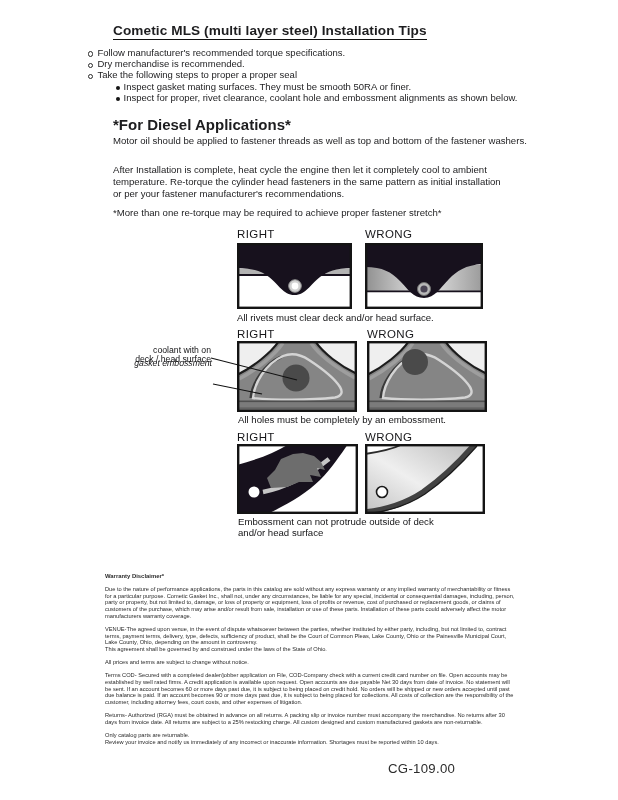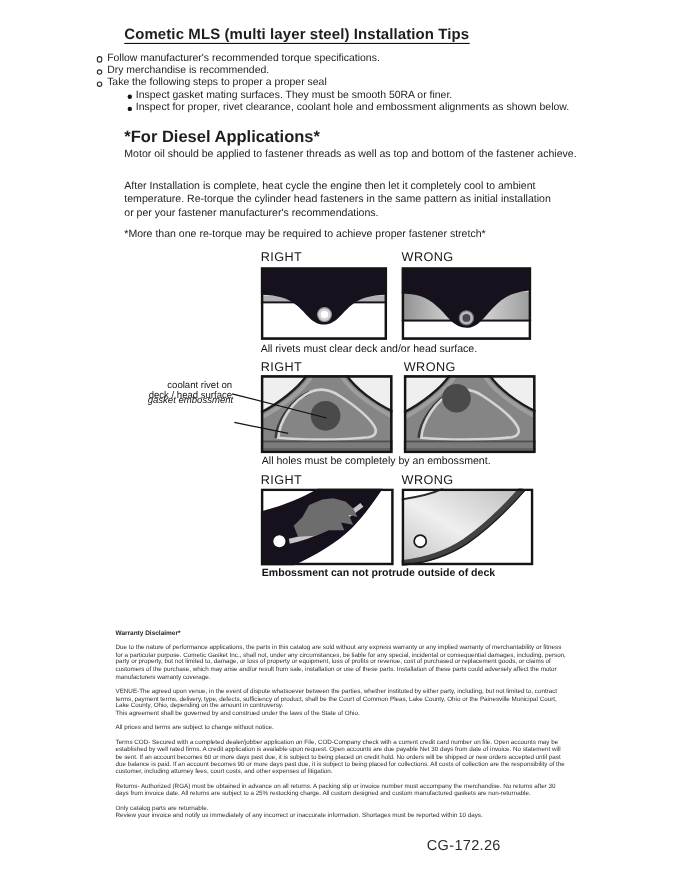--- a/index.html
+++ b/index.html
@@ -60,21 +60,21 @@
       <span>Inspect gasket mating surfaces.  They must be smooth 50RA or finer.</span>
     </div>
   <div class="b-item sub">
       <span class="mk mk-dot"></span>
       <span>Inspect for proper, rivet clearance, coolant hole and embossment alignments as shown below.</span>
     </div>
 </div>
 
 <div class="abs diesel-heading">*For Diesel Applications*</div>
 <div class="abs para" style="top:135px;">
-  <div class="ln">Motor oil should be applied to fastener threads as well as top and bottom of the fastener achieve.</div>
+  <div class="ln">Motor oil should be applied to fastener threads as well as top and bottom of the fastener washers.</div>
 </div>
 <div class="abs para" style="top:164px;">
   <div class="ln">After Installation is complete, heat cycle the engine then let it completely cool to ambient</div>
   <div class="ln">temperature. Re-torque the cylinder head fasteners in the same pattern as initial installation</div>
   <div class="ln">or per your fastener manufacturer's recommendations.</div>
 </div>
 <div class="abs para" style="top:207px;">*More than one re-torque may be required to achieve proper fastener stretch*</div>
 
 <div class="abs dg-label" style="left:237px;top:228px;width:115px;">RIGHT</div>
 <div class="abs dg-label" style="left:365px;top:228px;width:118px;">WRONG</div>
@@ -141,21 +141,21 @@
   <path d="M14,57 C15,44 26,24 44,16" stroke="#3b3b3b" stroke-width="3.2" fill="none"></path>
   <path d="M16,57 C17,43 28,23 46,15 C55,11.5 63,13 72,19 C85,27.5 98,38 103,46 C106,51 105,55 98,56.5 C72,59.5 36,59 16,57 Z" stroke="#d4d4d4" stroke-width="2.4" fill="none"></path>
   <circle cx="48" cy="21" r="13" fill="#4a4a4a"></circle>
   <rect x="0" y="60" width="120" height="11" fill="#7b7b7b"></rect>
   <rect x="0" y="59.5" width="120" height="1.6" fill="#4f4f4f"></rect>
   <rect x="0" y="66.5" width="120" height="1.3" fill="#5c5c5c"></rect>
   <rect x="1.2" y="1.2" width="117.6" height="68.6" fill="none" stroke="#141414" stroke-width="2.4"></rect>
 </svg>
 
 <div class="abs side-label" style="left:110px;top:346px;width:101px;">
-  <div>coolant rivet on</div>
+  <div>coolant with on</div>
   <div>deck / head surface</div>
 </div>
 <div class="abs side-label" style="left:110px;top:359px;width:102px;font-style:italic;">gasket embossment</div>
 
 <svg class="abs" style="left:208px;top:352px;z-index:5;" width="95" height="46" viewBox="0 0 95 46">
   <line x1="3" y1="6" x2="89" y2="28" stroke="#111111" stroke-width="1.1"></line>
   <line x1="5" y1="32" x2="54" y2="42" stroke="#111111" stroke-width="1.1"></line>
 </svg>
 
 <div class="abs dg-caption" style="left:238px;top:414px;">All holes must be completely by an embossment.</div>
@@ -182,29 +182,30 @@
   </defs>
   <rect width="120" height="70" fill="#ffffff"></rect>
   <path d="M0,10 C14,8 28,5 38,0 H110 C96,16 78,34 58,48 C40,60 18,66 0,68 Z" fill="url(#g3)"></path>
   <path d="M0,10 C14,8 28,5 38,0" stroke="#2b2b2b" stroke-width="1.8" fill="none"></path>
   <path d="M110,0 C96,16 78,34 58,48 C40,60 18,66 0,68" stroke="#424242" stroke-width="5.5" fill="none"></path>
   <path d="M112,2 C98,18 80,36 60,50 C42,62 20,68 0,70" stroke="#1a1a1a" stroke-width="1.2" fill="none"></path>
   <circle cx="17" cy="48" r="5.5" fill="#ffffff" stroke="#1a1a1a" stroke-width="1.6"></circle>
   <rect x="1.2" y="1.2" width="117.6" height="67.6" fill="none" stroke="#141414" stroke-width="2.4"></rect>
 </svg>
 
-<div class="abs dg-caption" style="left:238px;top:516px;font-weight:bold;">
+<div class="abs dg-caption" style="left:238px;top:516px;">
   <div>Embossment can not protrude outside of deck</div>
+  <div>and/or head surface</div>
 </div>
 
 <div class="abs legal">
   <div class="hd">Warranty Disclaimer*</div>
   <p>Due to the nature of performance applications, the parts in this catalog are sold without any express warranty or any implied warranty of merchantability or fitness for a particular purpose.  Cometic Gasket Inc., shall not, under any circumstances, be liable for any special, incidental or consequential damages, including, person, party or property, but not limited to, damage, or loss of property or equipment, loss of profits or revenue, cost of purchased or replacement goods, or claims of customers of the purchase, which may arise and/or result from sale, installation or use of these parts.  Installation of these parts could adversely affect the motor manufacturers warranty coverage.</p>
   <p class="tight">VENUE-The agreed upon venue, in the event of dispute whatsoever between the parties, whether instituted by either party, including, but not limited to, contract terms, payment terms, delivery, type, defects, sufficiency of product, shall be the Court of Common Pleas, Lake County, Ohio or the Painesville Municipal Court, Lake County, Ohio, depending on the amount in controversy.</p>
   <p>This agreement shall be governed by and construed under the laws of the State of Ohio.</p>
   <p>All prices and terms are subject to change without notice.</p>
   <p>Terms COD- Secured with a completed dealer/jobber application on File, COD-Company check with a current credit card number on file.  Open accounts may be established by well rated firms.  A credit application is available upon request.  Open accounts are due payable Net 30 days from date of invoice.  No statement will be sent.  If an account becomes 60 or more days past due, it is subject to being placed on credit hold.  No orders will be shipped or new orders accepted until past due balance is paid.  If an account becomes 90 or more days past due, it is subject to being placed for collections.  All costs of collection are the responsibility of the customer, including attorney fees, court costs, and other expenses of litigation.</p>
   <p>Returns- Authorized (RGA) must be obtained in advance on all returns.  A packing slip or invoice number must accompany the merchandise.  No returns after 30 days from invoice date.  All returns are subject to a 25% restocking charge.  All custom designed and custom manufactured gaskets are non-returnable.</p>
   <p class="tight">Only catalog parts are returnable.</p>
   <p>Review your invoice and notify us immediately of any incorrect or inaccurate information.  Shortages must be reported within 10 days.</p>
 </div>
 
-<div class="abs doc-code">CG-172.26</div>
+<div class="abs doc-code">CG-109.00</div>
 
 </body></html>

